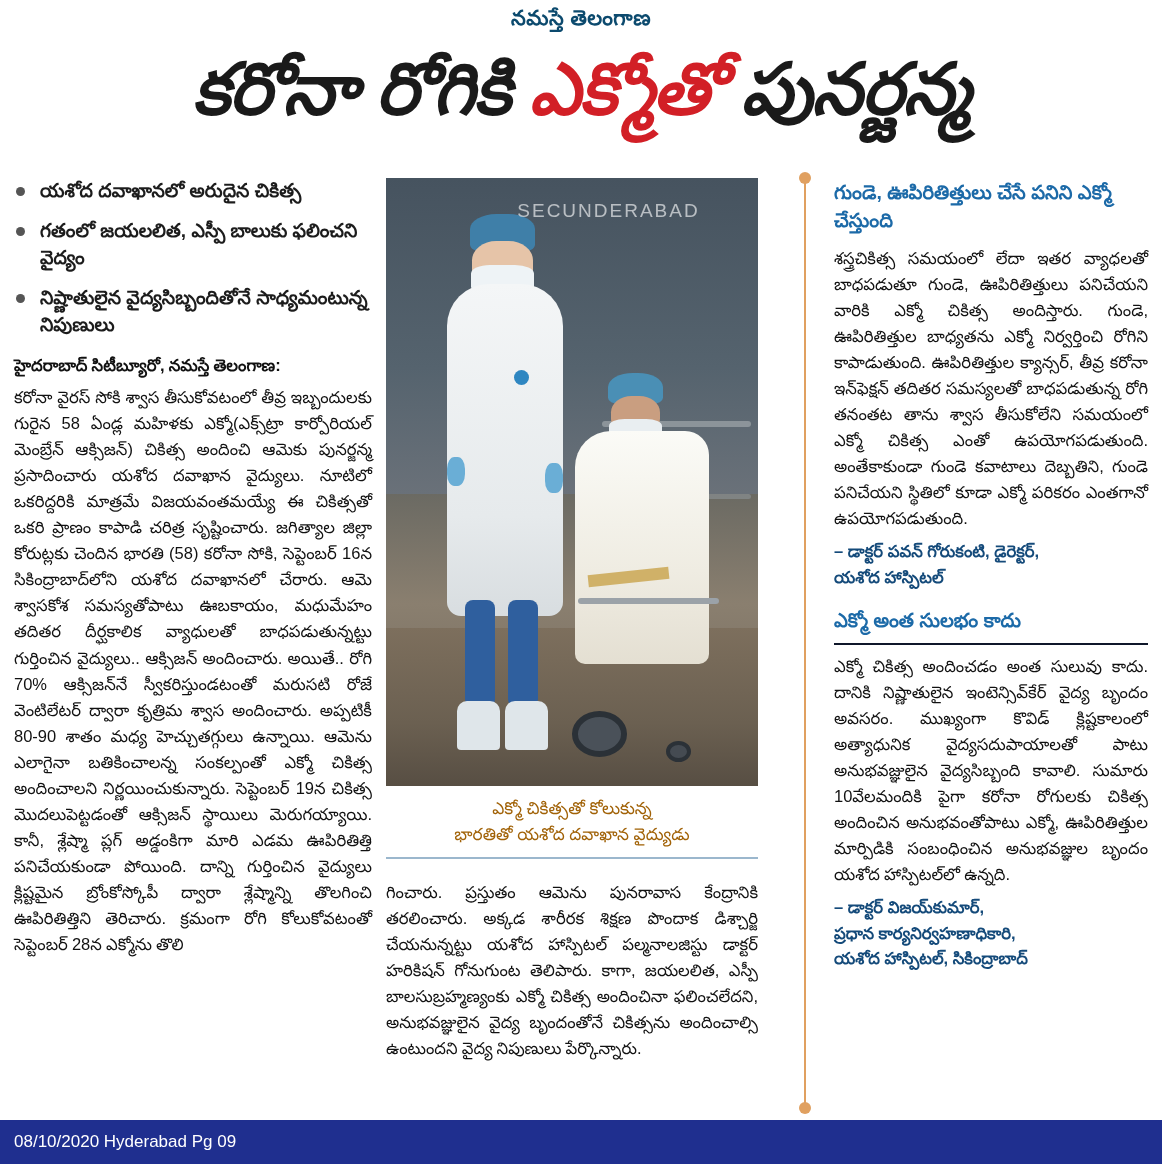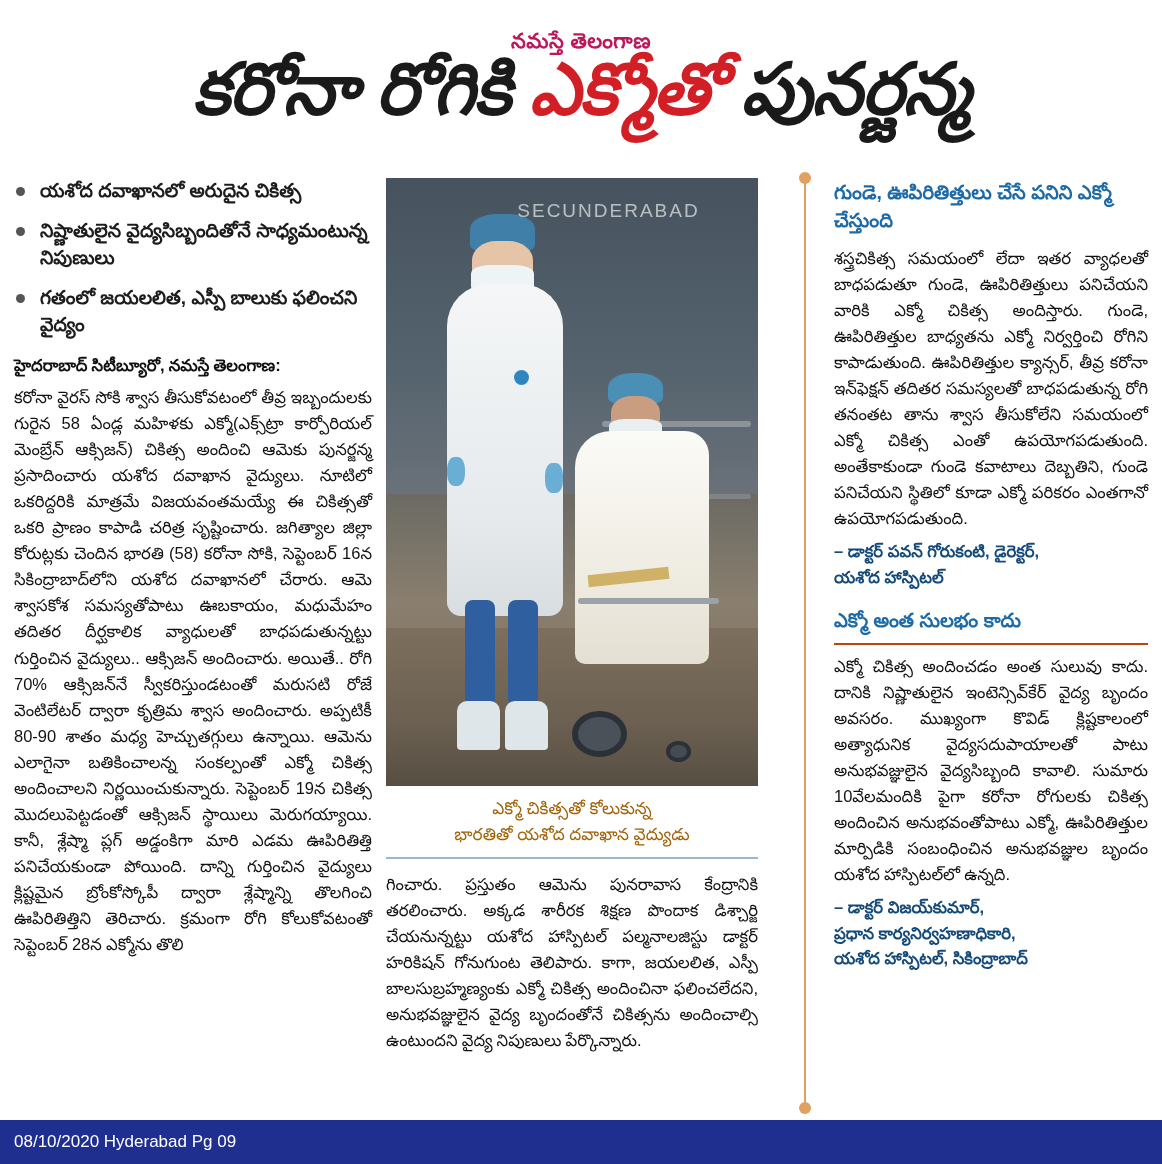--- a/index.html
+++ b/index.html
@@ -19,25 +19,24 @@
   
   .masthead {
     position: absolute;
     top: 6px;
     left: 0;
     width: 100%;
     text-align: center;
   }
   .masthead-name {
     display: inline-block;
-    color: #be185d;
+    color: #0c4a6e;
     font-size: 21px;
     font-weight: bold;
     letter-spacing: 0.5px;
-    margin-top: 23px;
   }
 
   .headline {
     position: absolute;
     top: 52px;
     left: 0;
     width: 100%;
     text-align: center;
     line-height: 1.05;
     white-space: nowrap;
@@ -249,21 +248,21 @@
     margin-top: 10px;
     text-align: center;
     color: #a16207;
     font-weight: normal;
     font-size: 17px;
     line-height: 1.5;
     padding-bottom: 10px;
     border-bottom: 2px solid #9bb7cd;
     width: 372px;
   }
-  .mid-text { margin-top: 12px; width: 372px; }
+  .mid-text { margin-top: 20px; width: 372px; }
 
   
   .col-right {
     position: absolute;
     left: 790px;
     top: 0;
     width: 344px;
     height: 100%;
     padding-left: 28px;
     border-left: 2px solid #e0a060;
@@ -295,21 +294,21 @@
     line-height: 1.45;
     margin: 0 0 10px 0;
   }
   .sub-head2 {
     color: #1c6aa8;
     font-weight: bold;
     font-size: 19.5px;
     line-height: 1.45;
     margin: 16px 0 8px 0;
     padding-bottom: 8px;
-    border-bottom: 2px solid #c2410c;
+    border-bottom: 2px solid #0f172a;
   }
   .attribution {
     margin-top: 8px;
     text-align: left;
     color: #144a7a;
     font-weight: bold;
     font-size: 16.5px;
     line-height: 1.55;
   }
 
@@ -344,25 +343,25 @@
   <div class="body-area">
 
     <div class="col-left">
       <ul class="bullets">
         <li>
           <span class="dot"></span>
           <span>యశోద దవాఖానలో అరుదైన చికిత్స</span>
         </li>
         <li>
           <span class="dot"></span>
-          <span>నిష్ణాతులైన వైద్యసిబ్బందితోనే సాధ్యమంటున్న నిపుణులు</span>
+          <span>గతంలో జయలలిత, ఎస్పీ బాలుకు ఫలించని వైద్యం</span>
         </li>
         <li>
           <span class="dot"></span>
-          <span>గతంలో జయలలిత, ఎస్పీ బాలుకు ఫలించని వైద్యం</span>
+          <span>నిష్ణాతులైన వైద్యసిబ్బందితోనే సాధ్యమంటున్న నిపుణులు</span>
         </li>
       </ul>
 
       <div class="col-text">
         <p><span class="lead-in">హైదరాబాద్ సిటీబ్యూరో, నమస్తే తెలంగాణ:</span></p>
         <p>కరోనా వైరస్ సోకి శ్వాస తీసుకోవటంలో తీవ్ర ఇబ్బందులకు గురైన 58 ఏండ్ల మహిళకు ఎక్మో(ఎక్స్‌ట్రా కార్పోరియల్ మెంబ్రేన్ ఆక్సిజన్) చికిత్స అందించి ఆమెకు పునర్జన్మ ప్రసాదించారు యశోద దవాఖాన వైద్యులు. నూటిలో ఒకరిద్దరికి మాత్రమే విజయవంతమయ్యే ఈ చికిత్సతో ఒకరి ప్రాణం కాపాడి చరిత్ర సృష్టించారు. జగిత్యాల జిల్లా కోరుట్లకు చెందిన భారతి (58) కరోనా సోకి, సెప్టెంబర్ 16న సికింద్రాబాద్‌లోని యశోద దవాఖానలో చేరారు. ఆమె శ్వాసకోశ సమస్యతోపాటు ఊబకాయం, మధుమేహం తదితర దీర్ఘకాలిక వ్యాధులతో బాధపడుతున్నట్టు గుర్తించిన వైద్యులు.. ఆక్సిజన్ అందించారు. అయితే.. రోగి 70% ఆక్సిజన్‌నే స్వీకరిస్తుండటంతో మరుసటి రోజే వెంటిలేటర్ ద్వారా కృత్రిమ శ్వాస అందించారు. అప్పటికీ 80-90 శాతం మధ్య హెచ్చుతగ్గులు ఉన్నాయి. ఆమెను ఎలాగైనా బతికించాలన్న సంకల్పంతో ఎక్మో చికిత్స అందించాలని నిర్ణయించుకున్నారు. సెప్టెంబర్ 19న చికిత్స మొదలుపెట్టడంతో ఆక్సిజన్ స్థాయిలు మెరుగయ్యాయి. కానీ, శ్లేష్మా ప్లగ్ అడ్డంకిగా మారి ఎడమ ఊపిరితిత్తి పనిచేయకుండా పోయింది. దాన్ని గుర్తించిన వైద్యులు క్లిష్టమైన బ్రోంకోస్కోపీ ద్వారా శ్లేష్మాన్ని తొలగించి ఊపిరితిత్తిని తెరిచారు. క్రమంగా రోగి కోలుకోవటంతో సెప్టెంబర్ 28న ఎక్మోను తొలి</p>
       </div>
     </div>
 
     <div class="col-mid">

